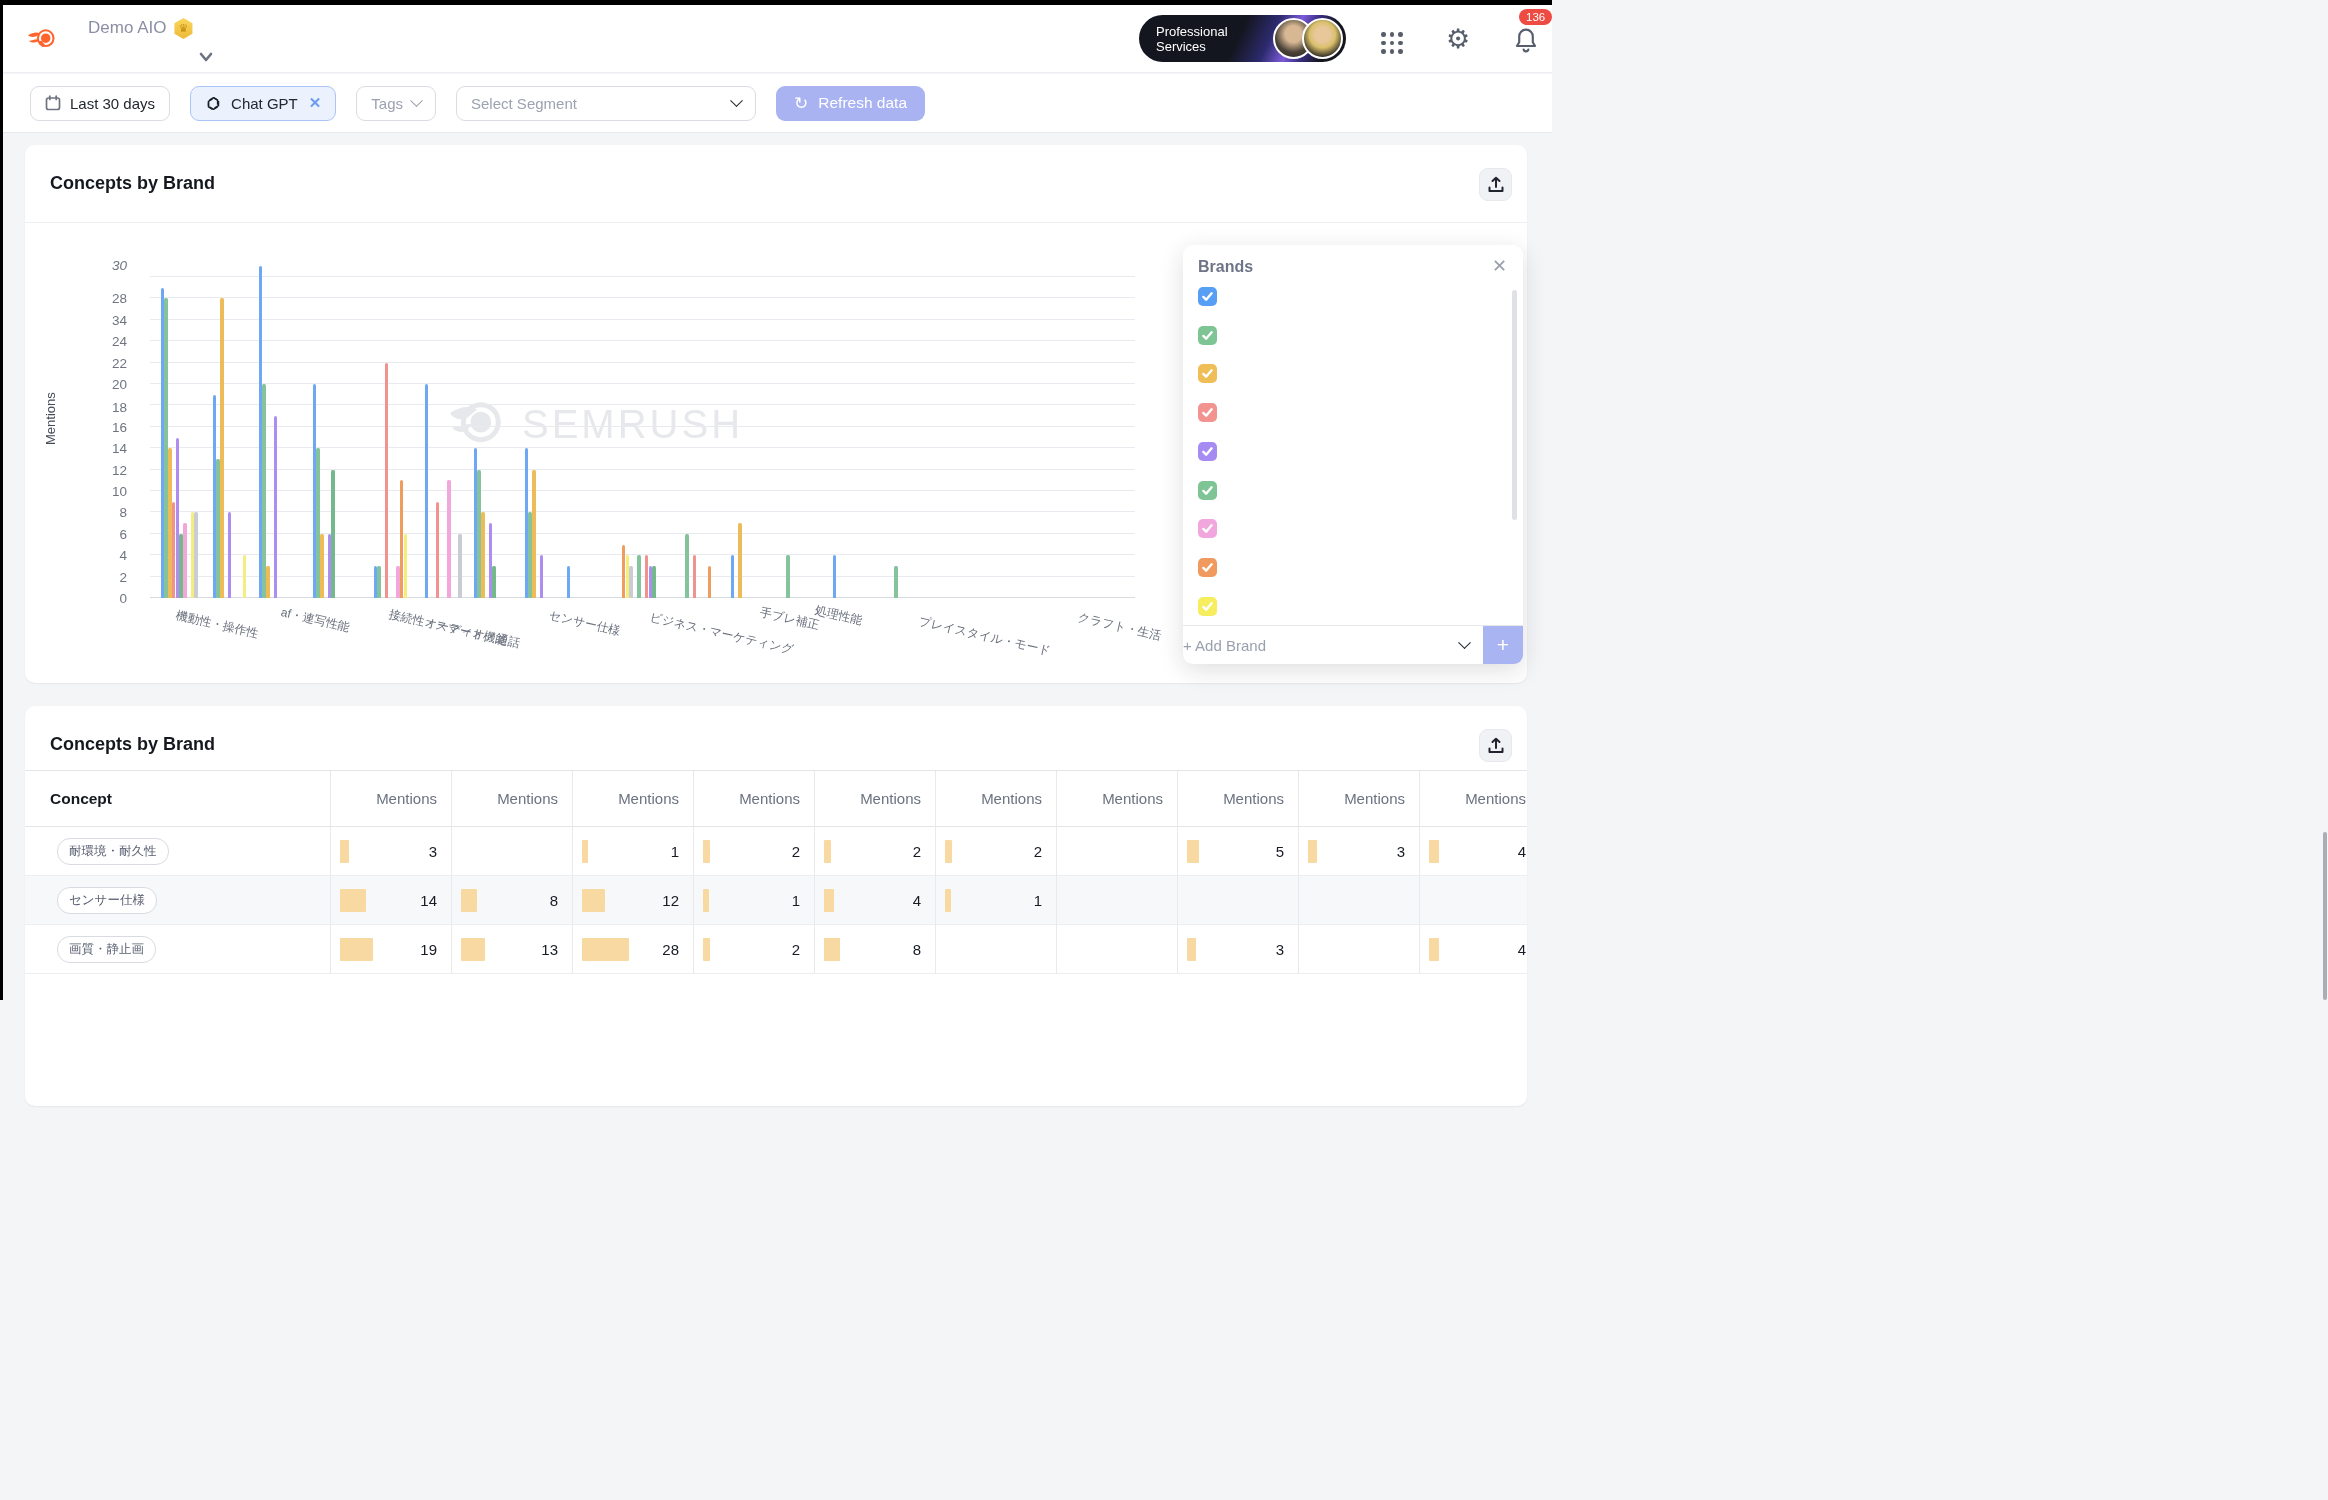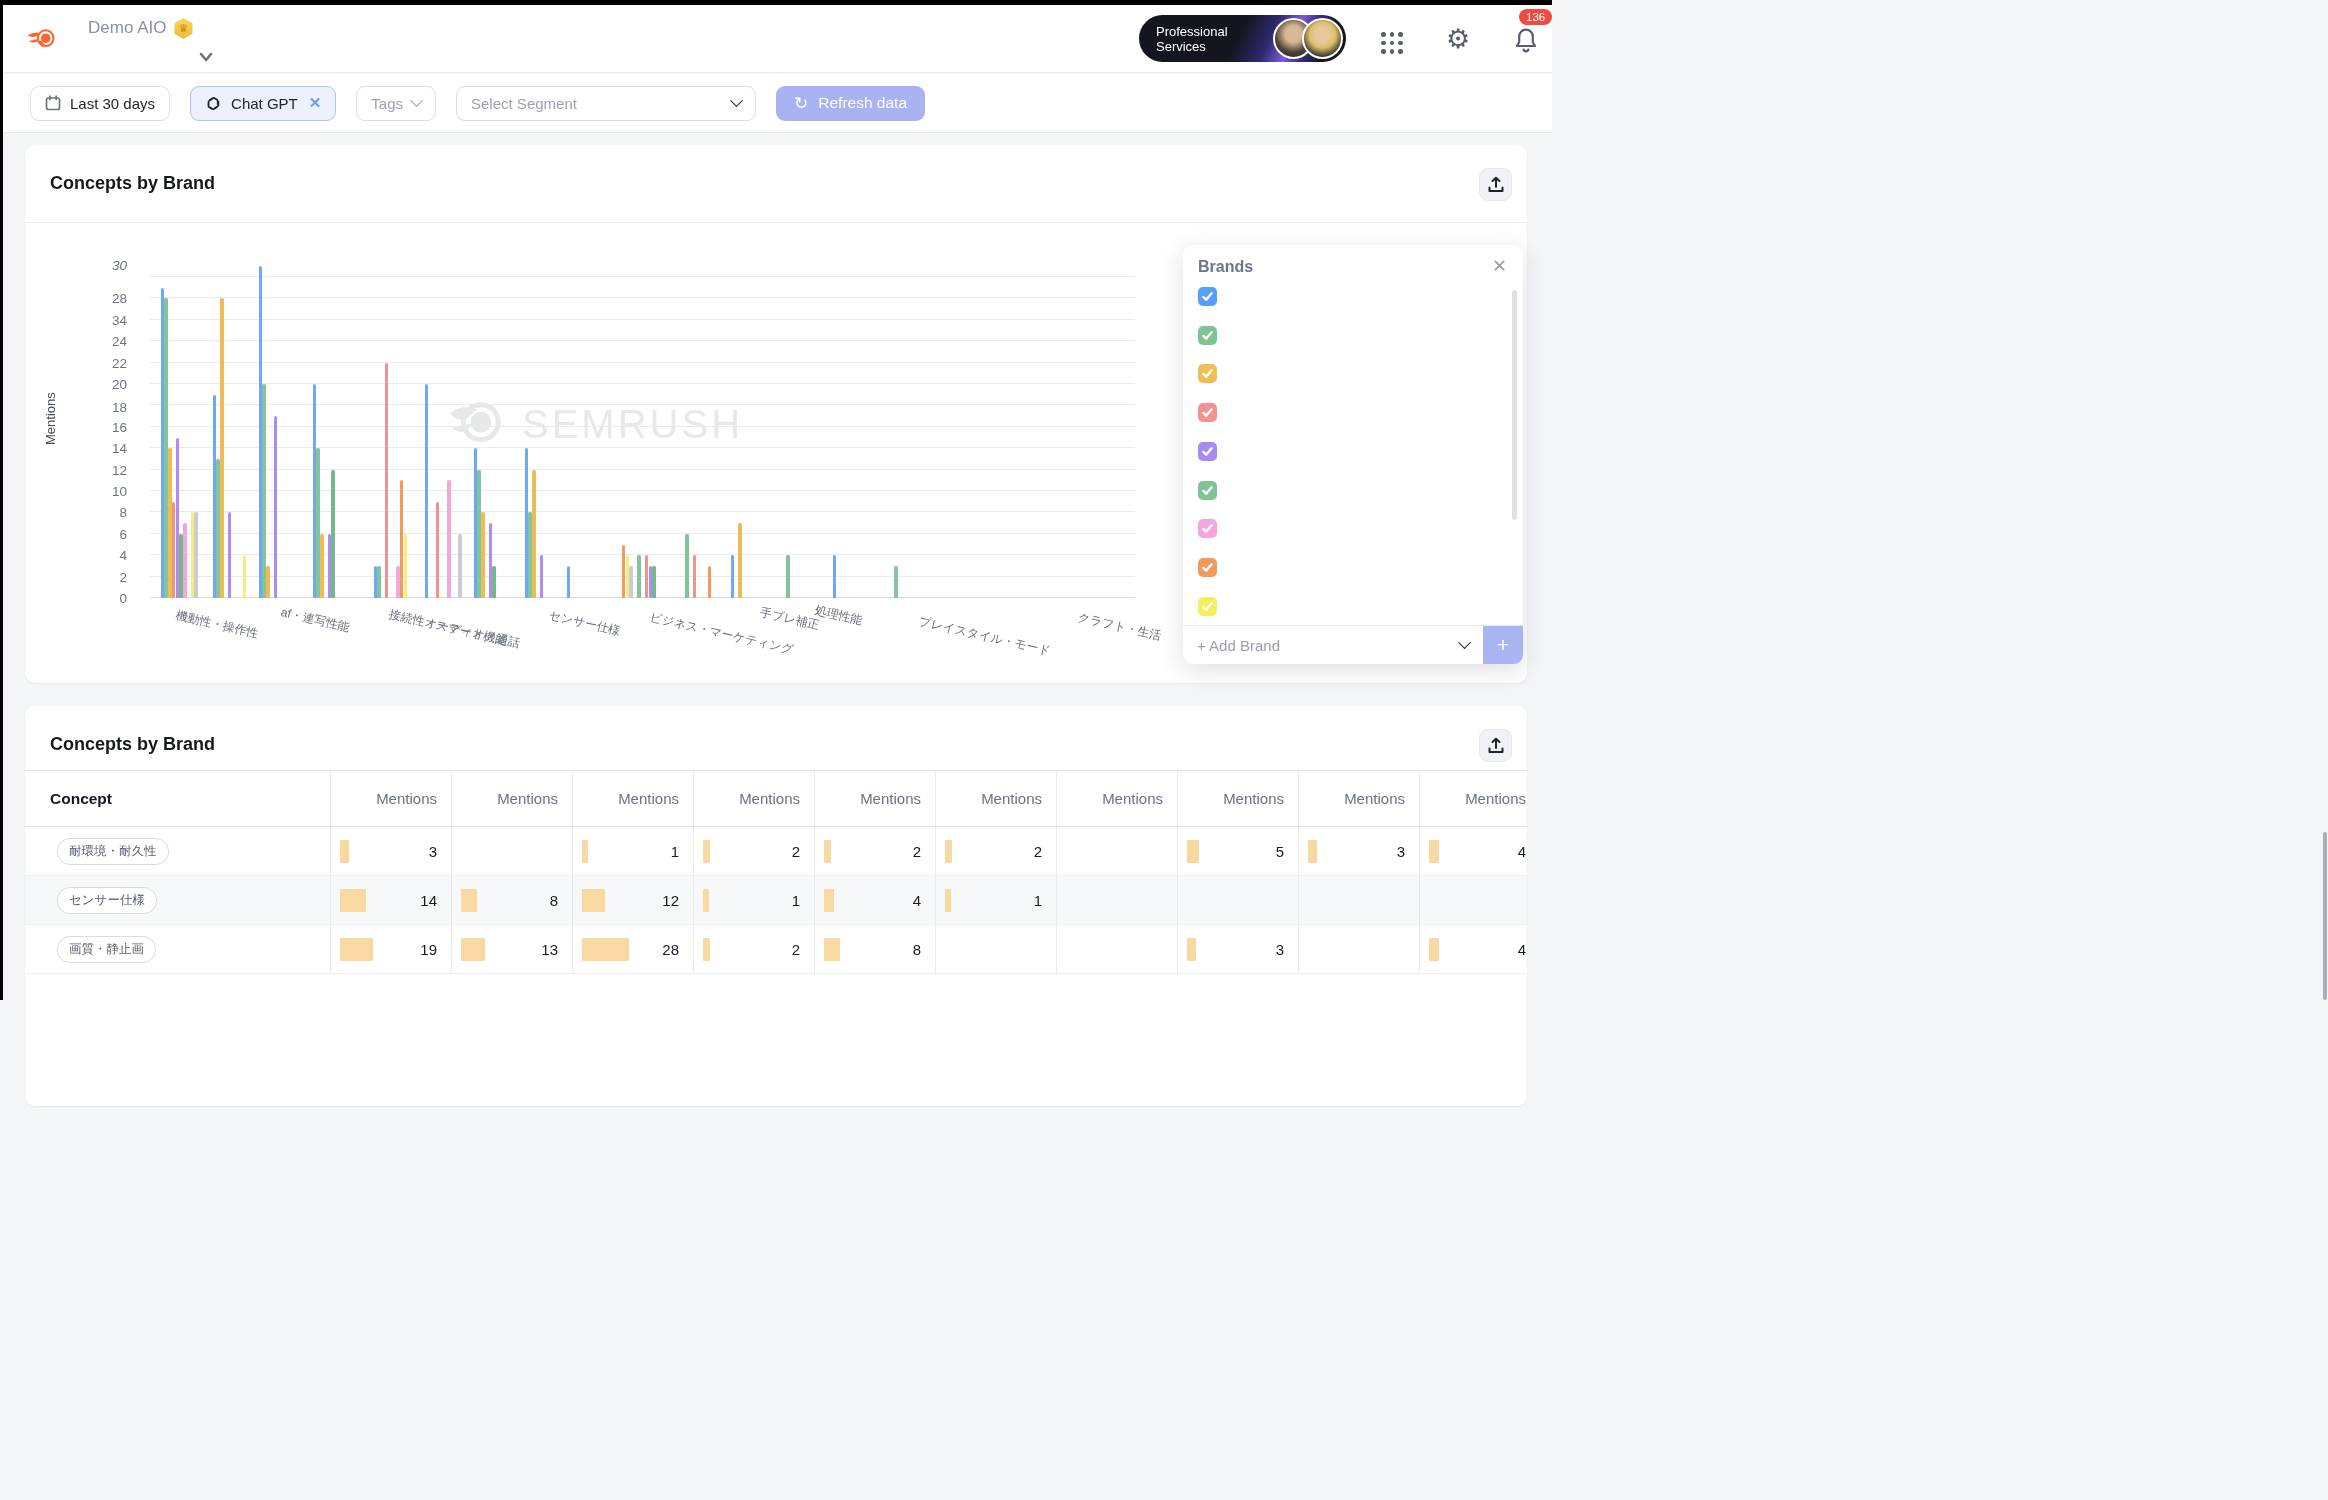--- a/index.html
+++ b/index.html
@@ -79,21 +79,21 @@
   .brands { position:absolute; left:1158px; top:100px; width:340px; height:419px; background:#fff; border-radius:10px;
             box-shadow:0 6px 24px rgba(25,30,45,.14); z-index:6; }
   .brands-title { position:absolute; left:15px; top:13px; font-size:16px; font-weight:600; color:#6f7589; }
   .brands-close { position:absolute; right:16px; top:10px; font-size:18px; color:#9aa0ae; cursor:pointer; }
   .brand-row { position:absolute; left:15px; }
   .cbox { width:19px; height:19px; border-radius:5px; display:flex; align-items:center; justify-content:center; cursor:pointer; }
   .cbox svg { width:11px; height:11px; }
   .brands-scroll { position:absolute; right:6px; top:45px; width:5px; height:230px; background:#dfe1e7; border-radius:3px; }
   .brands-footer { position:absolute; left:0; bottom:0; width:100%; height:39px; border-top:1px solid #e6e8ec;
                    display:flex; align-items:center; }
-  .addbrand { flex:1; font-size:15px; color:#9aa0ae; padding-left:14px; }
+  .addbrand { flex:1; font-size:15px; color:#9aa0ae; }
   .footer-chev { color:#23272f; margin-right:14px; }
   .plus-btn { width:40px; height:38px; background:#a9b4f2; color:#fff; font-size:21px; display:flex; align-items:center;
               justify-content:center; border-radius:0 0 9px 0; cursor:pointer; }
 
   
   .t-wrap { position:absolute; left:0; top:64px; width:1502px; }
   .t-grid { display:grid; grid-template-columns:305px repeat(10,121px); }
   .t-head { border-top:1px solid #e3e5e9; border-bottom:1px solid #e3e5e9; }
   .th { height:55px; display:flex; align-items:center; }
   .th.concept { padding-left:25px; font-size:15.5px; font-weight:700; color:#15181f; }

